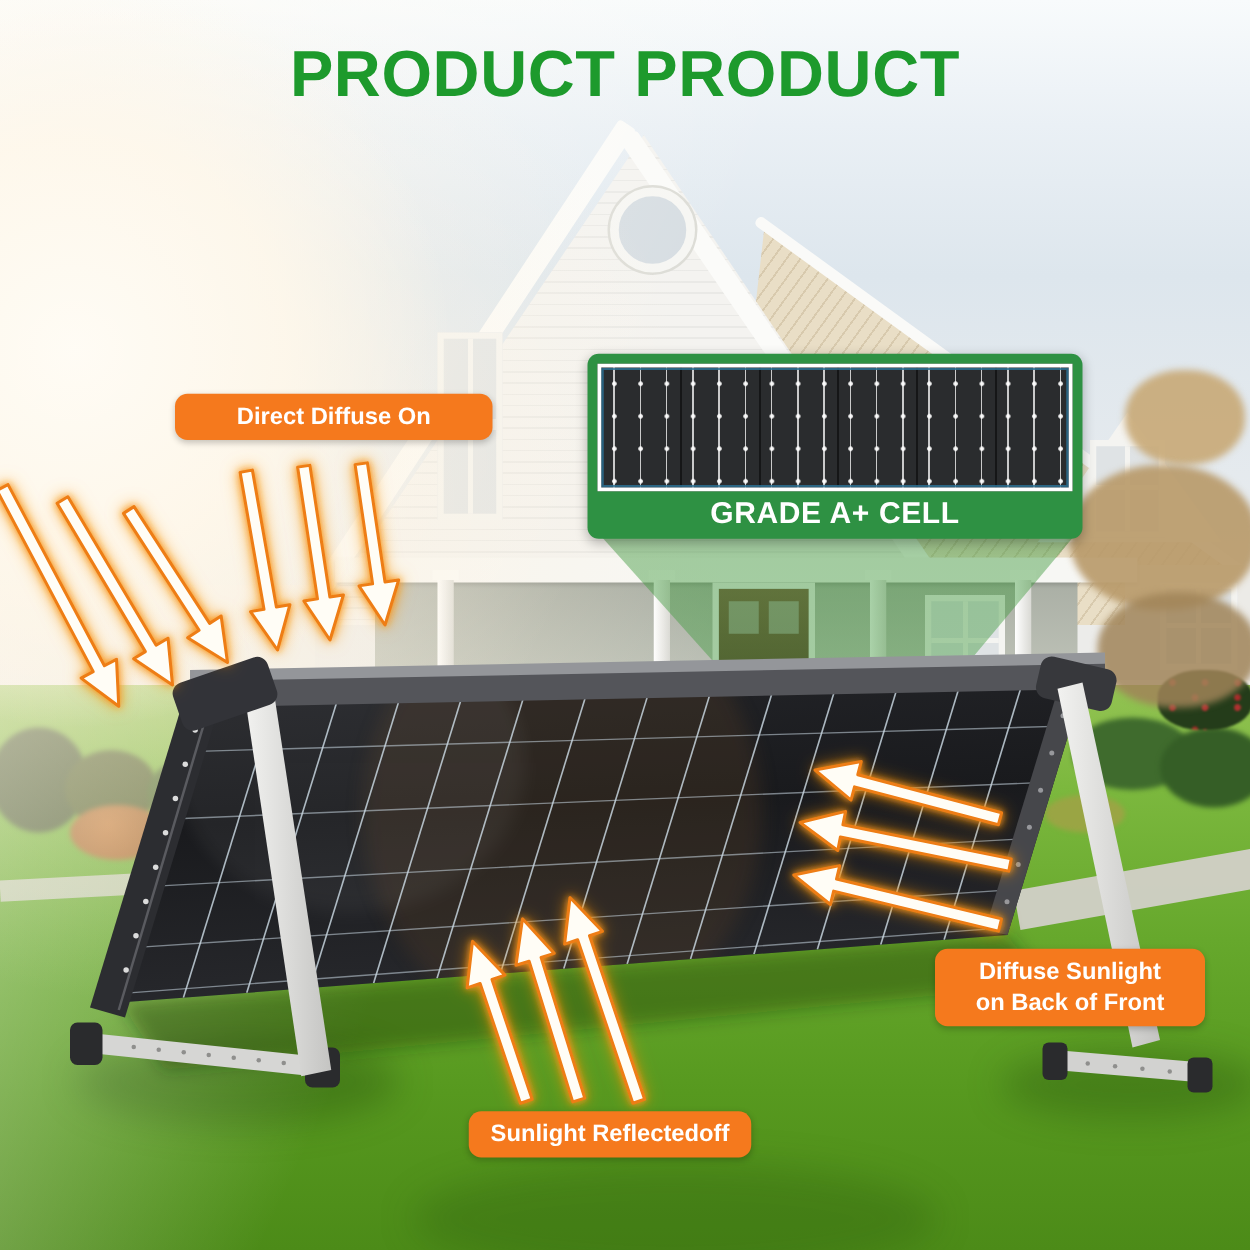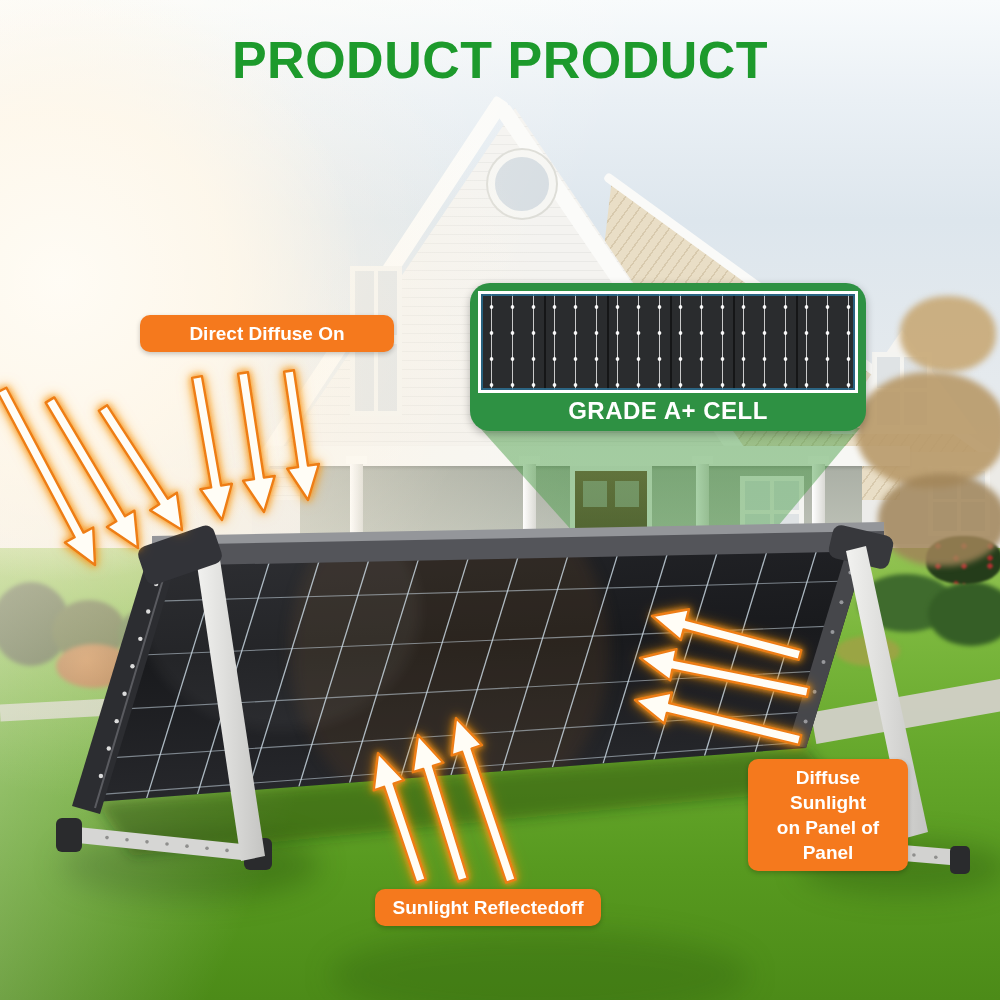--- a/index.html
+++ b/index.html
@@ -60,42 +60,42 @@
 
   
   .glare{inset:0;pointer-events:none;background:
     radial-gradient(420px 420px at 6% 28%,rgba(255,252,245,.98),rgba(255,248,235,.85) 40%,rgba(255,244,225,0) 72%),
     radial-gradient(700px 620px at 13% 40%,rgba(255,240,215,.55),rgba(255,240,215,0) 65%),
     linear-gradient(115deg,rgba(255,252,246,.75) 0%,rgba(255,252,246,.32) 24%,rgba(255,252,246,0) 46%);}
   .beam{inset:0;clip-path:polygon(480px 428px,860px 428px,748px 562px,600px 562px);
     background:linear-gradient(180deg,rgba(58,148,58,.55),rgba(82,166,76,.36));}
 
   
-  .inset-box{left:470px;top:283px;width:396px;height:148px;border-radius:20px;
+  .inset-box{left:470px;top:283px;width:396px;height:148px;border-radius:9px;
     background:var(--inset-green,#2E9143);box-shadow:0 3px 9px rgba(0,0,0,.28);}
   .cells{position:absolute;left:8px;top:8px;width:374px;height:96px;border:3px solid #fff;
     box-shadow:inset 0 0 0 2px rgba(44,112,146,.85);
     background:
       radial-gradient(circle at 10.5px 13px,rgba(255,255,255,.95) 1.5px,rgba(0,0,0,0) 2.2px),
       repeating-linear-gradient(90deg,rgba(0,0,0,0) 0 9.8px,rgba(255,255,255,.75) 9.8px 11px,rgba(0,0,0,0) 11px 21px),
       repeating-linear-gradient(90deg,rgba(0,0,0,.5) 0 1.6px,rgba(0,0,0,0) 1.6px 63px),
       #2a2c2e;
     background-size:21px 26px,auto,auto,auto;}
   .inset-label{position:absolute;left:0;right:0;bottom:6px;text-align:center;color:#fff;
     font-weight:bold;font-size:24px;letter-spacing:.5px;}
 
   
   .title{left:0;top:30px;width:100%;text-align:center;font-size:52px;font-weight:bold;
     color:var(--title-green,#1D9A2C);letter-spacing:.5px;}
   .callout{background:var(--label-orange,#F5791D);color:#fff;font-weight:bold;font-size:19px;
     line-height:1.32;text-align:center;border-radius:10px;padding:6px 8px;box-sizing:border-box;
     box-shadow:0 2px 5px rgba(0,0,0,.22);}
   .callout span{display:block;}
   .c-direct{left:140px;top:315px;width:254px;}
-  .c-diffuse{left:748px;top:759px;width:160px;}
+  .c-diffuse{left:748px;top:759px;width:216px;}
   .c-reflected{left:375px;top:889px;width:226px;}
 
   svg.layer{position:absolute;left:0;top:0;pointer-events:none;}
 </style>
 </head>
 <body>
 
 <div class="stage" style="--title-green: #1D9A2C; --label-orange: #F5791D; --inset-green: #2E9143;">
 
   <div class="abs sky"></div>
@@ -287,20 +287,20 @@
         <path d="M809.0,687.1 L674.3,659.8 L676.5,649.1 L640.0,658.0 L670.2,680.4 L672.3,669.6 L807.0,696.9 Z" fill="#fffdf6" stroke="#EE7D12" stroke-width="2.4" stroke-linejoin="round" filter="url(#glow)"></path>
         <path d="M801.2,735.1 L669.2,703.2 L671.8,692.5 L635.0,700.0 L664.3,723.6 L666.9,712.9 L798.8,744.9 Z" fill="#fffdf6" stroke="#EE7D12" stroke-width="2.4" stroke-linejoin="round" filter="url(#glow)"></path>
       </g>
   </svg>
 
   <div class="abs callout c-direct">
     <span>Direct Diffuse On</span>
   </div>
   <div class="abs callout c-diffuse">
     <span>Diffuse Sunlight</span>
-    <span>on Panel of Panel</span>
+    <span>on Back of Front</span>
   </div>
   <div class="abs callout c-reflected">
     <span>Sunlight Reflectedoff</span>
   </div>
 
   <div class="abs title">PRODUCT PRODUCT</div>
 </div>
 
 </body></html>

